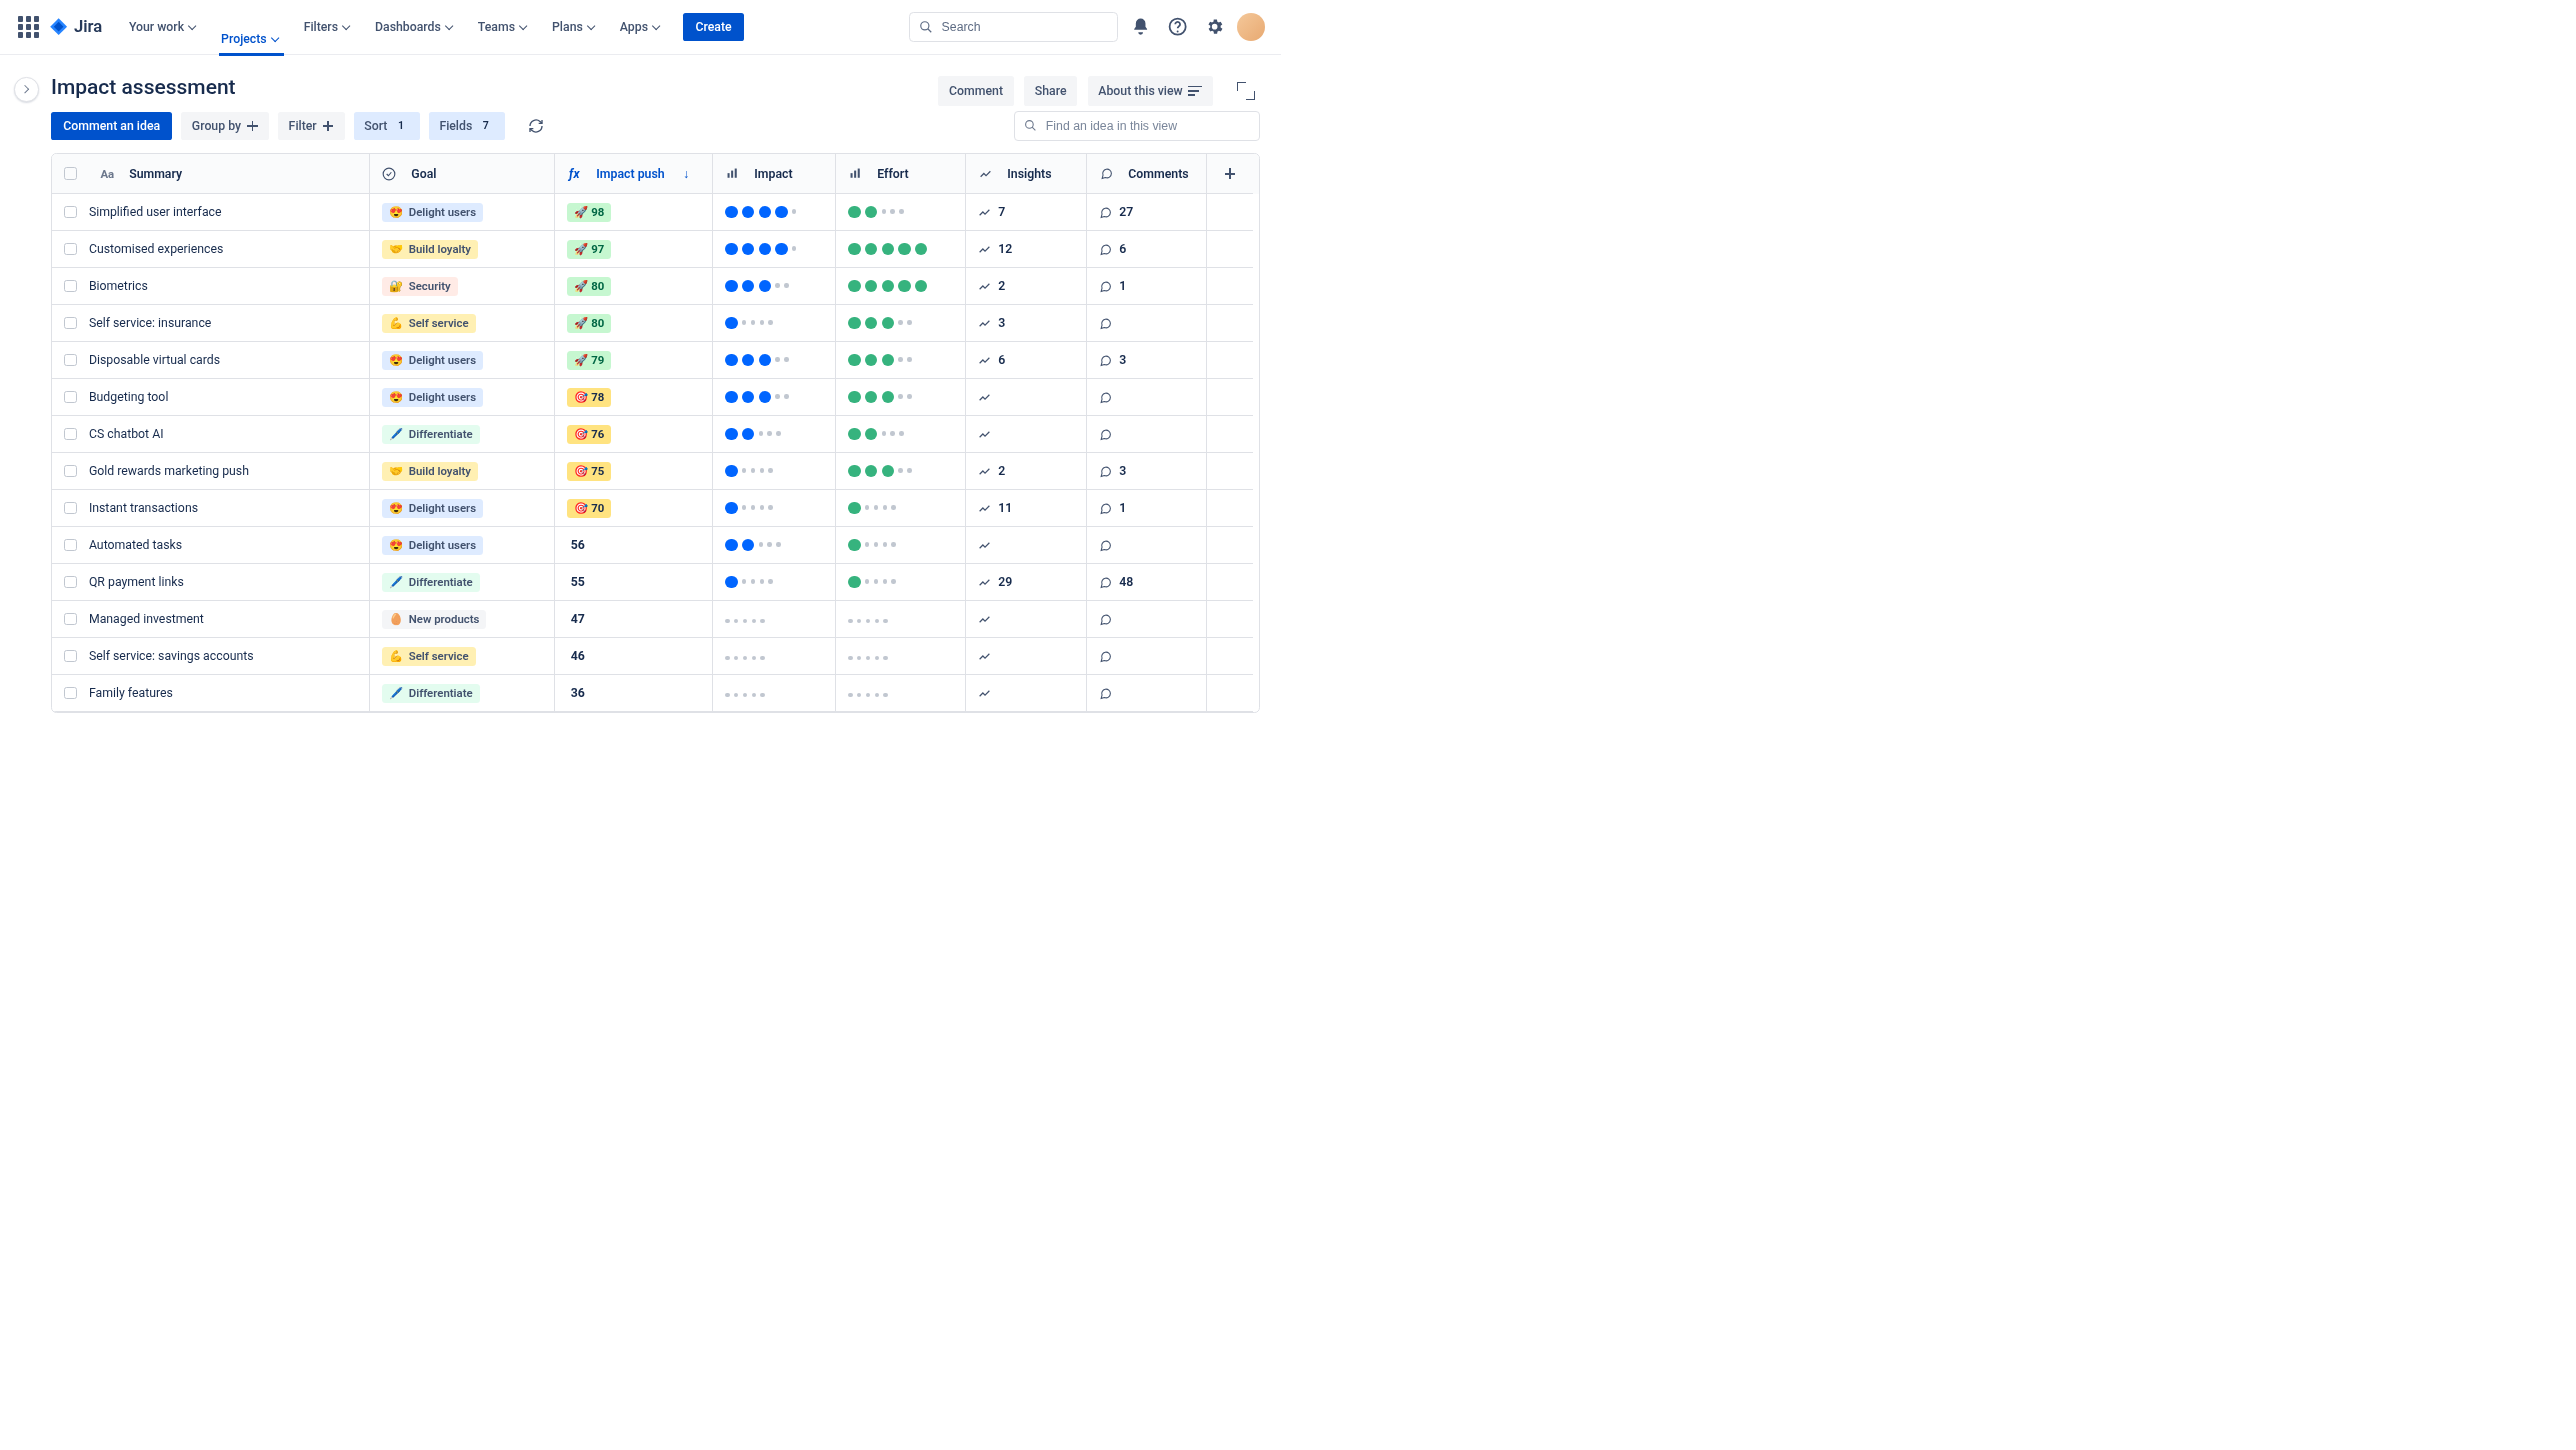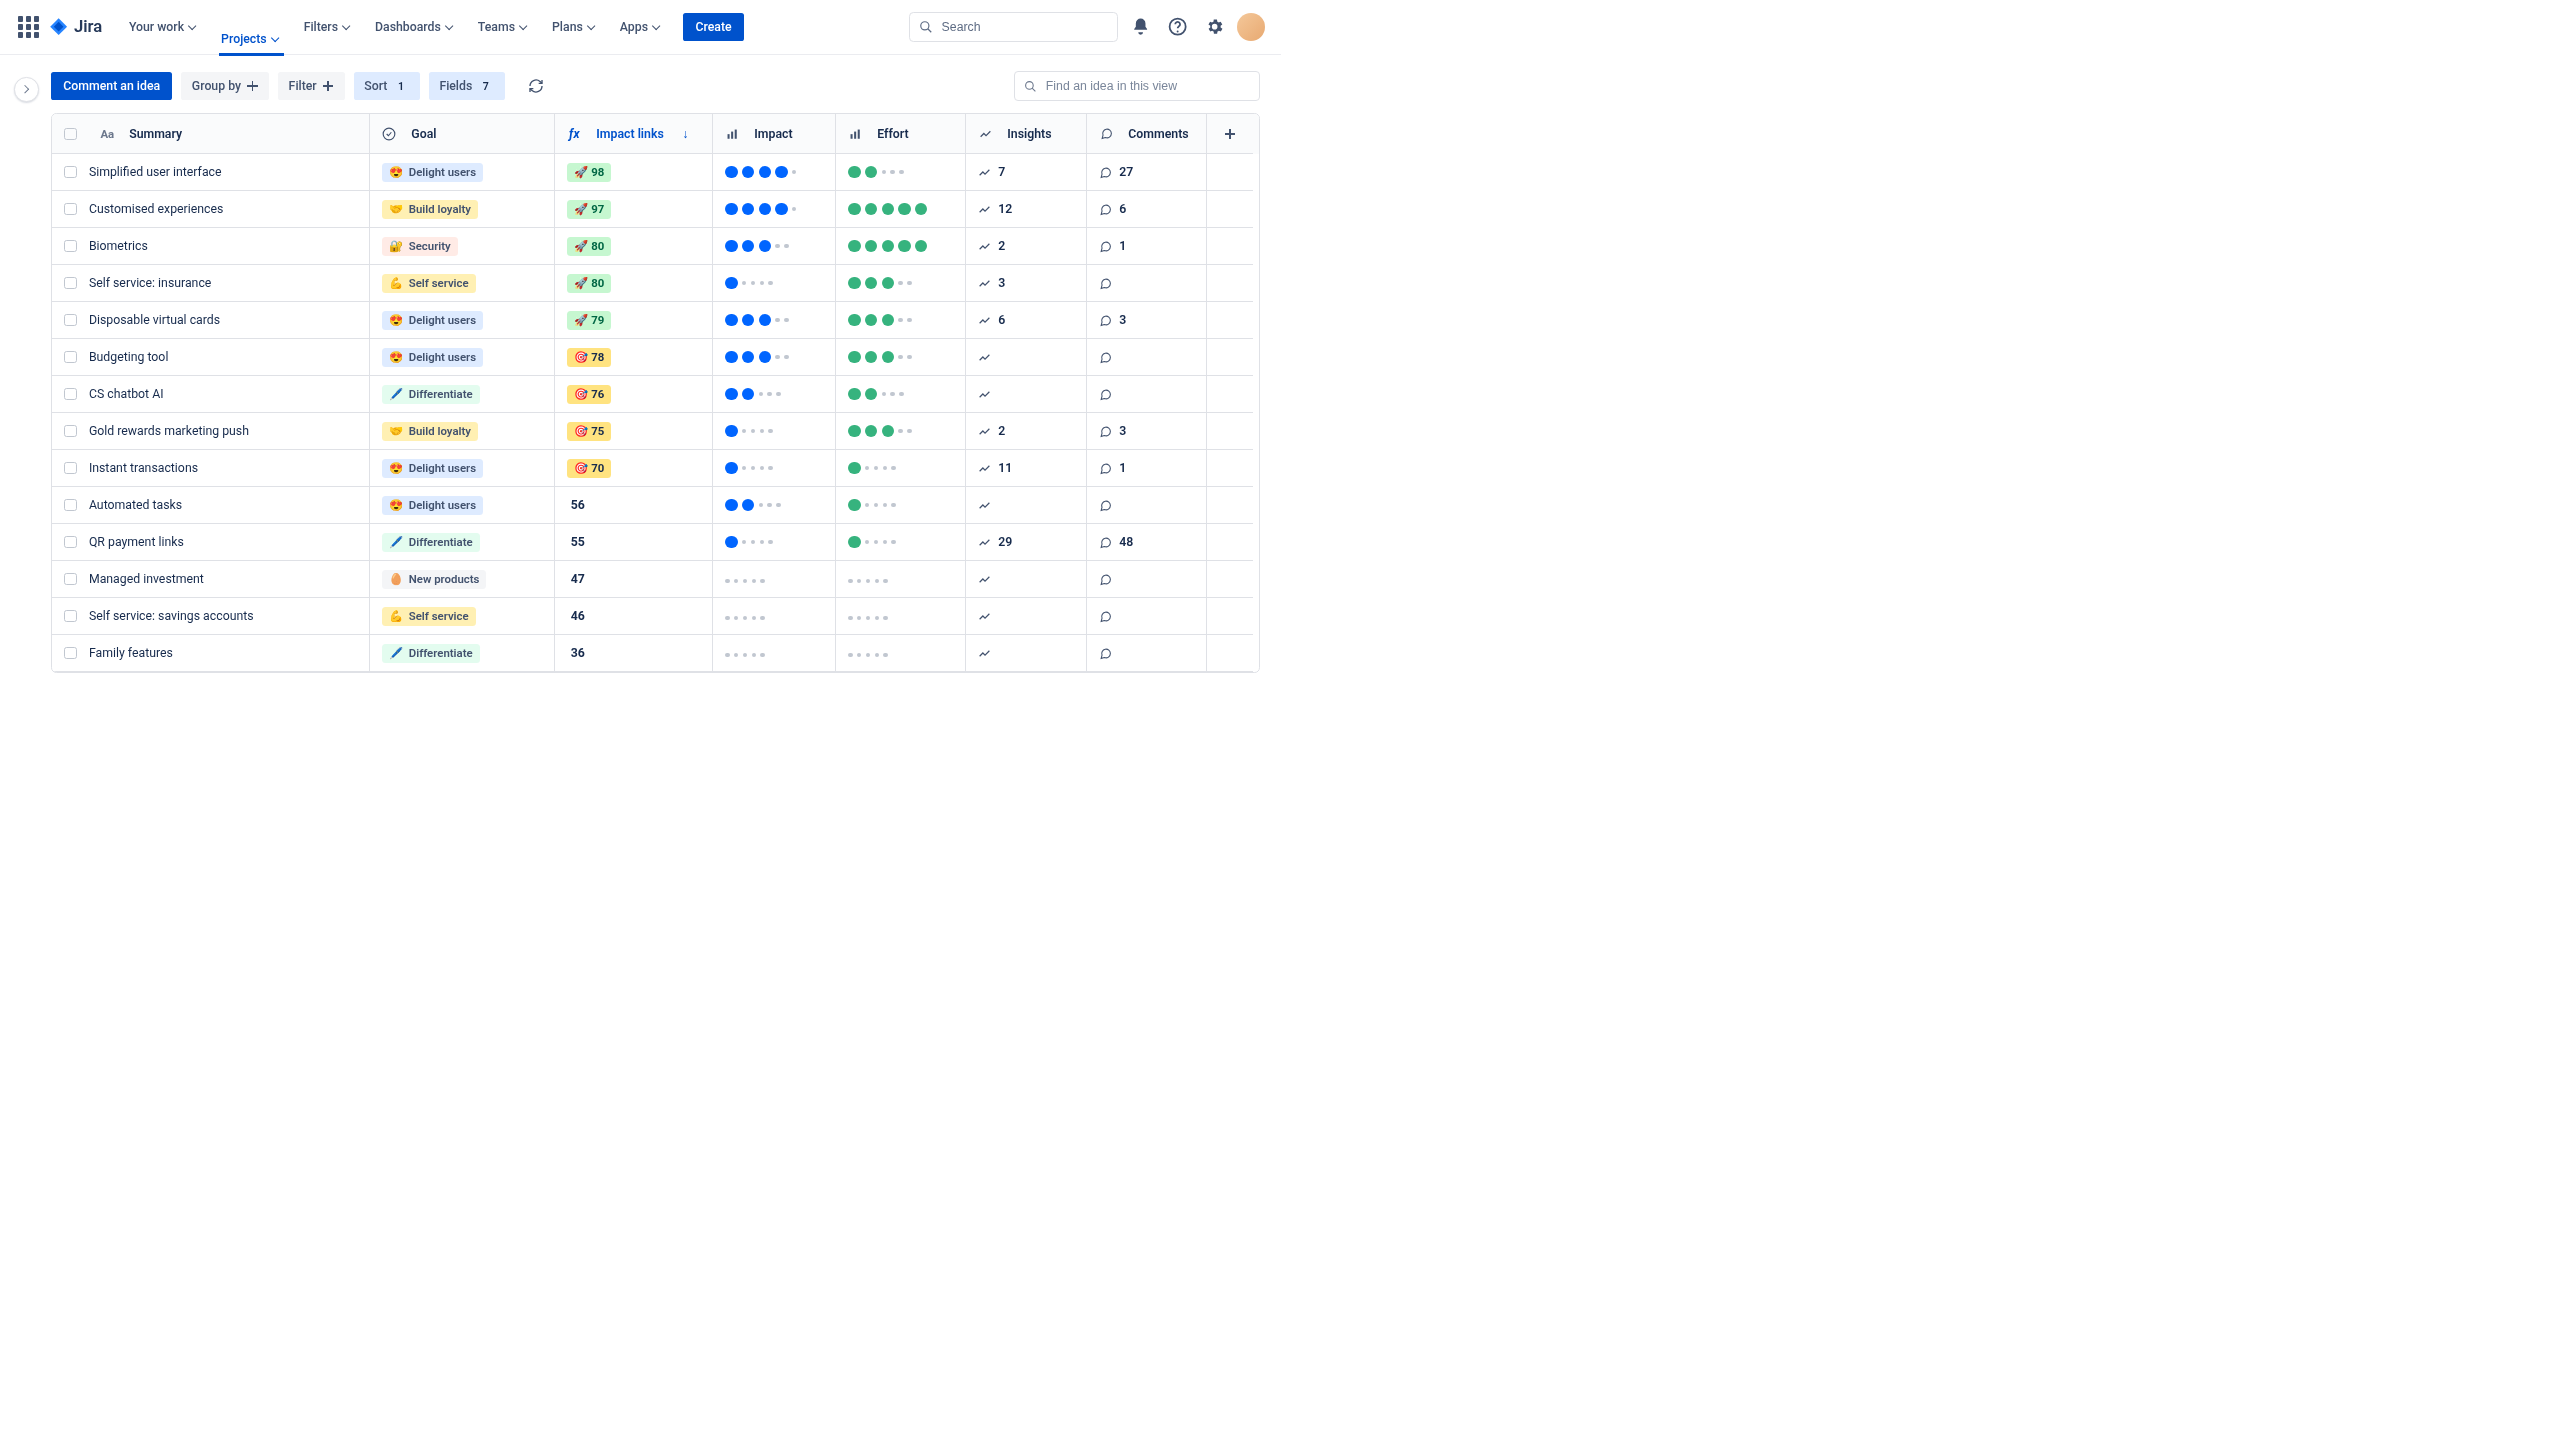--- a/index.html
+++ b/index.html
@@ -175,20 +175,41 @@
           <path d="M19.4 13a7.5 7.5 0 0 0 0-2l2.1-1.6-2-3.5-2.5 1a7.5 7.5 0 0 0-1.7-1l-.4-2.7h-4l-.4 2.7a7.5 7.5 0 0 0-1.7 1l-2.5-1-2 3.5L6.6 11a7.5 7.5 0 0 0 0 2l-2.1 1.6 2 3.5 2.5-1a7.5 7.5 0 0 0 1.7 1l.4 2.7h4l.4-2.7a7.5 7.5 0 0 0 1.7-1l2.5 1 2-3.5zM12 15.5A3.5 3.5 0 1 1 15.5 12 3.5 3.5 0 0 1 12 15.5z"></path>
         </svg>
     </div>
     <div class="avatar"></div>
   </div>
 
   <div class="expand-handle"></div>
 
   <div class="content">
 
+    <div class="hrow">
+      <div class="page-title">Impact assessment</div>
+      <div class="spacer"></div>
+      <div class="headbtn">
+          <span>Comment</span>
+        </div>
+      <div class="headbtn">
+          <span>Share</span>
+        </div>
+      <div class="headbtn">
+        <span>About this view</span>
+        <span class="lines-ic">
+            <span></span>
+            <span style="width:10.6px"></span>
+            <span style="width:7px"></span>
+          </span>
+      </div>
+      <div class="iconbtn">
+          <span class="full-icon"></span>
+        </div>
+    </div>
 
     <div class="toolbar">
       <div class="primary-btn">
           <span>Comment an idea</span>
         </div>
       <div class="pillbtn">
           <span>Group by</span>
           <span class="plus-sm"></span>
         </div>
       <div class="pillbtn">
@@ -234,21 +255,21 @@
           <span class="th-icon">
               <svg width="14" height="14" viewBox="0 0 24 24" fill="none" stroke="#42526E" stroke-width="2">
                 <circle cx="12" cy="12" r="10"></circle>
                 <path d="M8 12l3 3 5-6"></path>
               </svg>
             </span>
           <span>Goal</span>
         </div>
         <div class="th impact-score">
           <span class="th-icon" style="color:#0052CC;font-style:italic;font-weight:700">ƒx</span>
-          <span>Impact links</span>
+          <span>Impact push</span>
           <span class="sort-arrow">↓</span>
         </div>
         <div class="th">
           <span class="th-icon">
               <svg width="12.3" height="12.3" viewBox="0 0 24 24" fill="#42526E">
                 <rect x="3" y="12" width="4" height="9"></rect>
                 <rect x="10" y="7" width="4" height="14"></rect>
                 <rect x="17" y="3" width="4" height="18"></rect>
               </svg>
             </span>

